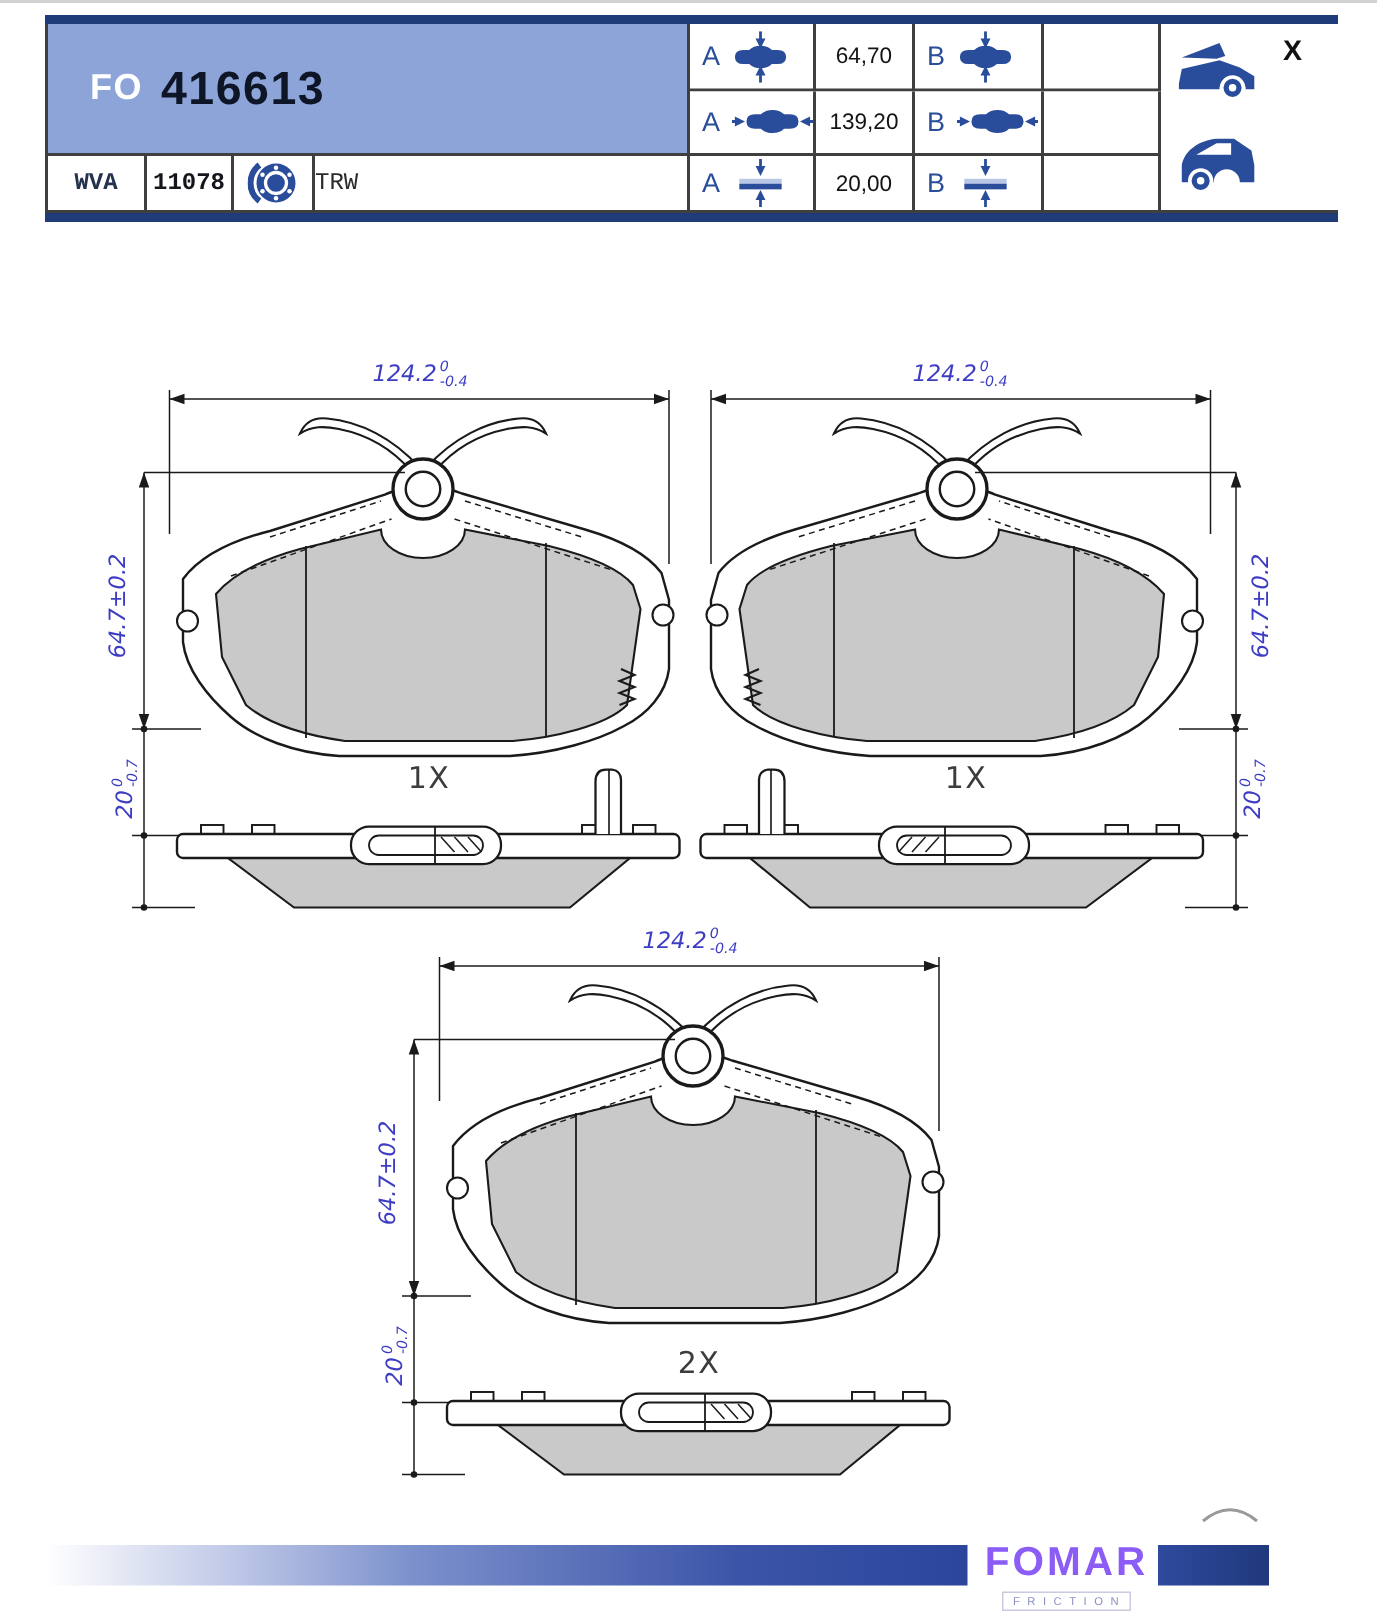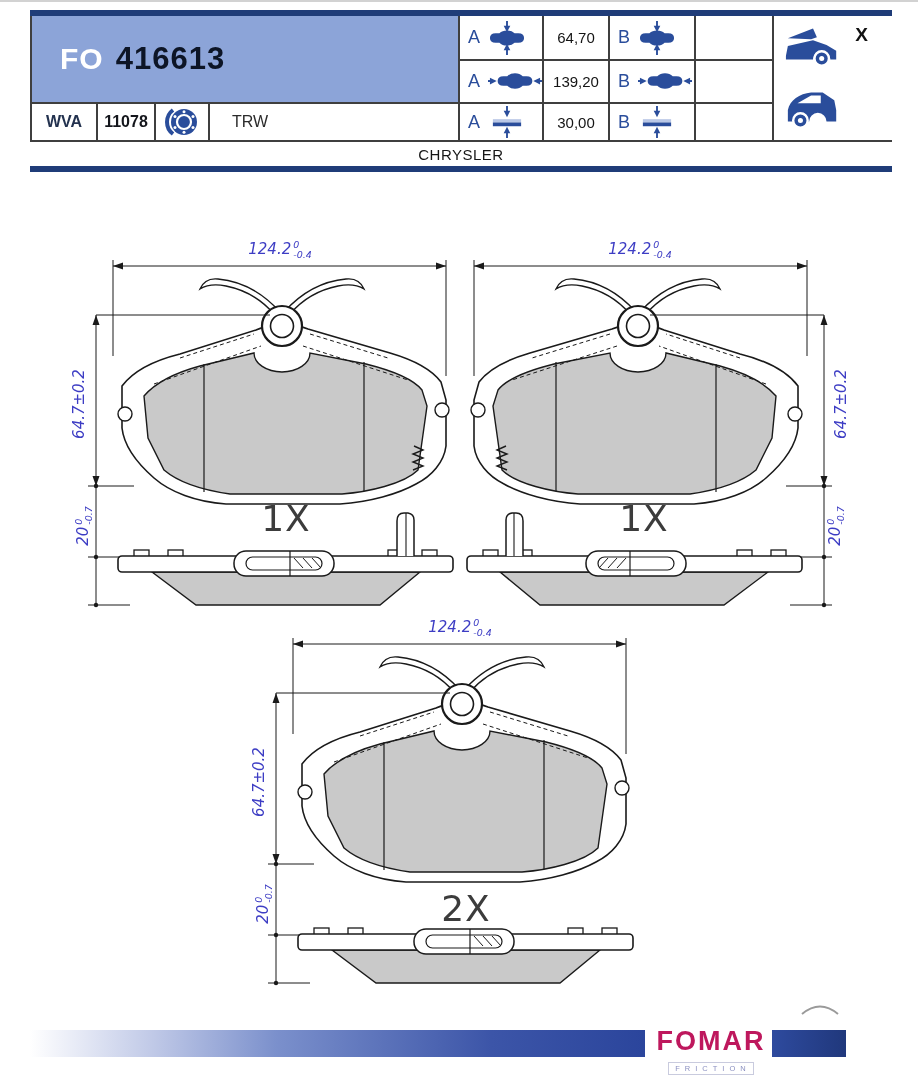--- a/index.html
+++ b/index.html
@@ -9,54 +9,54 @@
 
   
   #hdr{position:absolute;left:30px;top:10px;width:862px;}
   .navybar{height:6px;background:#1f3c78;}
   #hgrid{display:grid;grid-template-columns:428px 84px 66px 86px 78px 118px;
          grid-template-rows:45px 43px 36px;border:2px solid #3f3f3f;border-top:none;box-sizing:border-box;}
   .cell{border-right:2px solid #3f3f3f;border-bottom:2px solid #3f3f3f;display:flex;align-items:center;box-sizing:border-box;background:#fff;}
   .cell.last{border-right:none;}
   .cell.bot{border-bottom:none;}
   #bluecell{grid-column:1;grid-row:1/3;background:#8ca4d8;display:flex;align-items:center;padding-left:28px;border-right:2px solid #3f3f3f;border-bottom:2px solid #3f3f3f;}
-  #bluecell .fo{color:#ffffff;font-weight:bold;font-size:30px;letter-spacing:1px;margin-right:12px;}
+  #bluecell .fo{color:#ffffff;font-weight:bold;font-size:24px;letter-spacing:1px;margin-right:12px;}
   #bluecell .pn{color:#0d1526;font-weight:bold;font-size:31px;letter-spacing:1px;}
-  #wvarow{grid-column:1;grid-row:3;display:grid;grid-template-columns:66px 58px 54px 1fr;border-right:2px solid #3f3f3f;}
+  #wvarow{grid-column:1;grid-row:3;display:grid;grid-template-columns:66px 58px 54px 1fr;border-right:2px solid #3f3f3f;font-family:Liberation Mono, monospace;}
   .sub{border-right:2px solid #3f3f3f;display:flex;align-items:center;justify-content:center;box-sizing:border-box;}
-  .sub.last{border-right:none;justify-content:flex-start;padding-left:22px;}
+  .sub.last{border-right:none;justify-content:flex-start;padding-left:0;}
   .wva{font-weight:bold;font-size:16px;color:#23324f;}
   .wvanum{font-weight:bold;font-size:16px;color:#14161c;}
   .trw{font-size:16px;color:#2b2b2b;}
   .abcell{padding-left:8px;gap:8px;}
   .ab{color:#2a4d9b;font-size:18px;font-weight:normal;}
   .val{justify-content:center;font-size:15px;color:#141414;}
   #carcell{grid-column:6;grid-row:1/4;border-bottom:none;display:flex;flex-direction:column;justify-content:space-between;padding:8px 6px 10px 10px;align-items:flex-start;}
   .carrow{display:flex;width:100%;align-items:flex-start;justify-content:space-between;}
   .xmark{font-weight:bold;font-size:19px;color:#111;padding-right:18px;}
   #makerow{height:24px;display:flex;align-items:center;justify-content:center;font-size:15px;color:#161616;letter-spacing:.5px;}
 
   
   .unit{position:absolute;width:400px;height:380px;}
   .unit svg.main{position:absolute;left:0;top:0;}
   .lbl{position:absolute;color:#3d3dc4;font-family:"DejaVu Sans",sans-serif;font-style:italic;
        font-size:15px;white-space:nowrap;display:flex;align-items:center;line-height:1;}
   .lbl .tolstack{display:inline-flex;flex-direction:column;font-size:9.5px;margin-left:2px;line-height:1.05;font-style:italic;}
   .rot{transform:translate(-50%,-50%) rotate(-90deg);}
   .topdim{transform:translateX(-50%);}
-  .qty{position:absolute;transform:translate(-50%,-50%);font-size:36px;color:#3c3c3c;
+  .qty{position:absolute;transform:translate(-50%,-50%);font-size:20px;color:#3c3c3c;
        font-family:"DejaVu Sans",sans-serif;font-weight:normal;letter-spacing:1px;}
 
   
   #fbar{position:absolute;left:30px;top:1030px;width:615px;height:27px;
         background:linear-gradient(90deg,rgba(255,255,255,0) 0%,rgba(143,160,213,.55) 18%,#7b90cc 38%,#44straight 0,#3c55a8 68%,#2b459c 100%);}
   #fbar2{position:absolute;left:772px;top:1030px;width:74px;height:27px;
         background:linear-gradient(90deg,#2e4a9e,#20387c);}
   #flogo{position:absolute;left:651px;top:1026px;width:120px;text-align:center;}
-  #flogo .fm{font-weight:bold;font-size:27px;color:#be185d;letter-spacing:2px;font-family:"Liberation Sans",sans-serif;}
+  #flogo .fm{font-weight:bold;font-size:27px;color:#8b5cf6;letter-spacing:2px;font-family:"Liberation Sans",sans-serif;}
   #flogo .fr{margin-top:1px;display:inline-block;font-size:7.5px;letter-spacing:5px;color:#8b90c0;
              border:1px solid #c9cbde;padding:1px 2px 1px 6px;}
   #fcurve{position:absolute;left:800px;top:1003px;}
 </style>
 </head>
 <body>
 
 <div id="page">
   <div class="topline"></div>
 
@@ -195,21 +195,21 @@
         <span class="ab">A</span>
         <svg width="38" height="32" viewBox="0 0 40 34">
           <path d="M20,0 V7" stroke="#2a4d9b" stroke-width="2"></path>
             <polygon points="20,12 16.5,5 23.5,5" fill="#2a4d9b"></polygon>
           <rect x="5" y="14" width="30" height="3.5" fill="#b9c7e6"></rect>
           <rect x="5" y="17.5" width="30" height="4" fill="#2a4d9b"></rect>
           <path d="M20,34 V27" stroke="#2a4d9b" stroke-width="2"></path>
             <polygon points="20,22 16.5,29 23.5,29" fill="#2a4d9b"></polygon>
         </svg>
       </div>
-      <div class="cell val bot" style="grid-column:3;grid-row:3">30,00</div>
+      <div class="cell val bot" style="grid-column:3;grid-row:3">20,00</div>
       <div class="cell abcell bot" style="grid-column:4;grid-row:3">
         <span class="ab">B</span>
         <svg width="38" height="32" viewBox="0 0 40 34">
           <path d="M20,0 V7" stroke="#2a4d9b" stroke-width="2"></path>
             <polygon points="20,12 16.5,5 23.5,5" fill="#2a4d9b"></polygon>
           <rect x="5" y="14" width="30" height="3.5" fill="#b9c7e6"></rect>
           <rect x="5" y="17.5" width="30" height="4" fill="#2a4d9b"></rect>
           <path d="M20,34 V27" stroke="#2a4d9b" stroke-width="2"></path>
             <polygon points="20,22 16.5,29 23.5,29" fill="#2a4d9b"></polygon>
         </svg>
@@ -248,21 +248,20 @@
         <div class="carrow">
           <svg width="58" height="44" viewBox="0 0 60 44">
             <path d="M4,36 L4,24 C6,14 16,7 28,6 L40,6 L52,14 L54,24 L54,36 L44,36 A 9,9 0 0 0 26,36 Z" fill="#2a4d9b"></path>
             <path d="M14,17 L28,9 L38,9 L38,17 Z" fill="#ffffff"></path>
             <circle cx="17" cy="35" r="7.5" fill="#2a4d9b" stroke="#ffffff" stroke-width="2.5"></circle>
             <circle cx="17" cy="35" r="2.6" fill="#ffffff"></circle>
           </svg>
         </div>
       </div>
     </div>
-    <div id="makerow">CHRYSLER</div>
     <div class="navybar"></div>
   </div>
 
   <div class="unit" style="left:58px;top:234px">
     <svg class="main" width="400" height="380" viewBox="0 0 400 380">
       <use href="#front-view"></use>
         <use href="#side-view"></use>
         <use href="#wear-post"></use>
         <use href="#wear-zigzag"></use>
         <use href="#dim-lines"></use>

